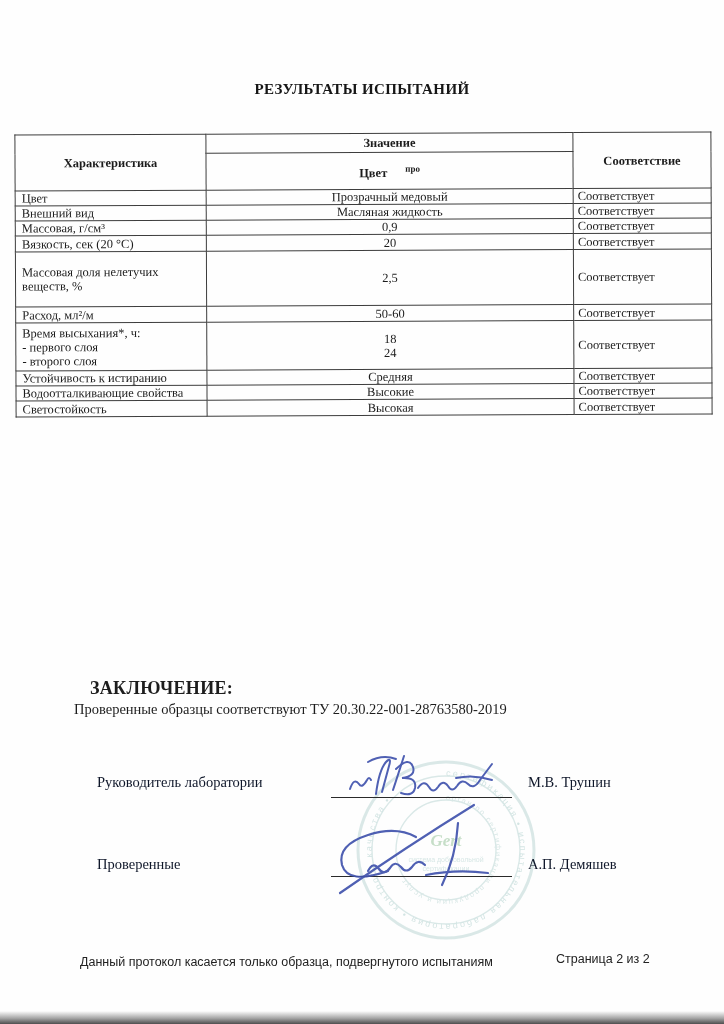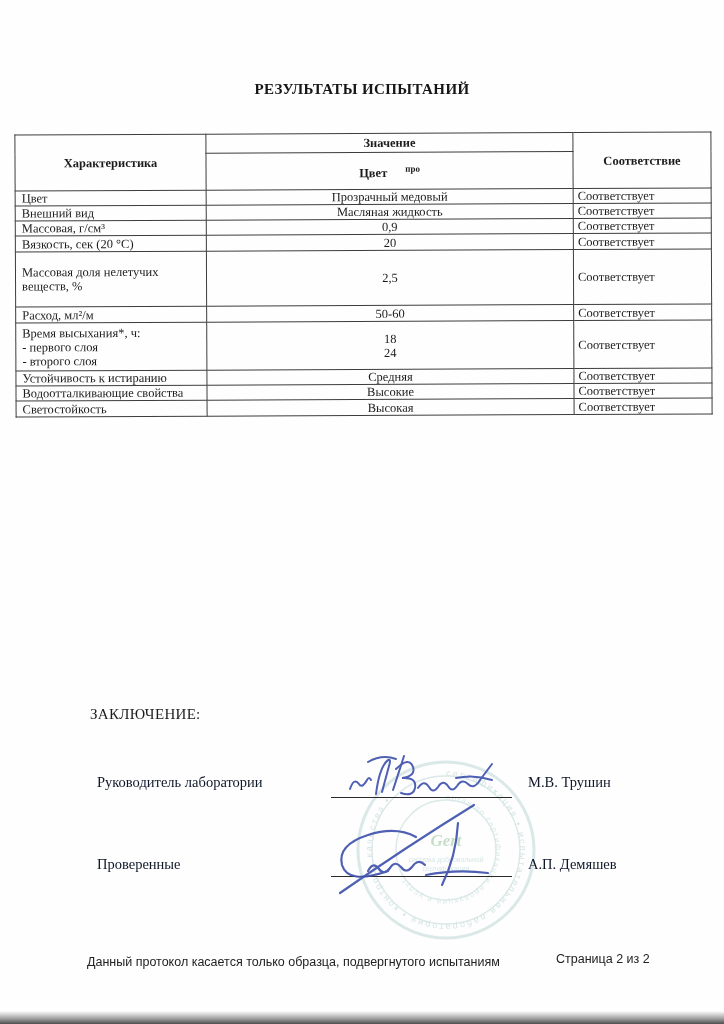--- a/index.html
+++ b/index.html
@@ -24,41 +24,41 @@
     padding:0 4px; vertical-align:middle; color:#1c1c1c;
   }
   .results-table th { font-weight:bold; text-align:center; }
   .hrow-1 { height:19px; }
   .hrow-2 { height:37px; }
   td.char { text-align:left; padding-left:6px; white-space:pre-line; }
   td.val  { text-align:center; white-space:pre-line; }
   td.comp { text-align:left; }
   .sup { font-size:9px; vertical-align:super; margin-left:18px; }
   
-  .conclusion-heading { position:absolute; left:90px; top:678px; font-size:15px; font-weight:normal; letter-spacing:.3px;margin-top:28px; }
+  .conclusion-heading { position:absolute; left:90px; top:678px; font-size:18px; font-weight:bold; letter-spacing:.3px; }
   .conclusion-text    { position:absolute; left:74px; top:701px; font-size:14.5px; }
   
   .sig-label { position:absolute; font-size:14.5px; color:#0f172a; }
   .sig-line  { position:absolute; width:181px; height:0; border-bottom:1.6px solid #2a2a2a; }
   .role-1 { left:97px;  top:774px; }
   .name-1 { left:528px; top:774px; }
   .line-1 { left:331px; top:797px; }
   .role-2 { left:97px;  top:856px; }
   .name-2 { left:528px; top:856px;font-family:Liberation Serif, serif; }
   .line-2 { left:331px; top:876px; }
   .stamp-svg { position:absolute; left:352px; top:756px; opacity:.5; }
   .sig-svg   { position:absolute; }
   .sig-svg-1 { left:338px; top:742px; }
   .sig-svg-2 { left:326px; top:795px; }
   
   .footer-note, .footer-page {
     position:absolute; font-family:"Liberation Sans", sans-serif;
     font-size:12.5px; color:#222;
   }
-  .footer-note { left:87px;  top:955px; }
+  .footer-note { left:80px;  top:955px; }
   .footer-page { left:556px; top:952px; }
   .scan-edge {
     position:absolute; left:0; right:0; bottom:0; height:13px;
     background:linear-gradient(to bottom, rgba(70,70,70,0) 0%, rgba(60,60,60,.45) 55%, rgba(35,35,35,.8) 100%);
   }
 </style>
 </head>
 <body>
 
 <div class="page">
@@ -132,20 +132,21 @@
         </tr>
         <tr style="height: 16px;">
           <td class="char">Светостойкость</td>
           <td class="val">Высокая</td>
           <td class="comp">Соответствует</td>
         </tr>
       </tbody>
   </table>
 
   <div class="conclusion-heading">ЗАКЛЮЧЕНИЕ:</div>
+  <div class="conclusion-text">Проверенные образцы соответствуют ТУ 20.30.22-001-28763580-2019</div>
 
   <svg class="stamp-svg" width="188" height="188" viewBox="0 0 188 188">
     <defs>
       <path id="ringPath" d="M94,20 a74,74 0 1,1 -0.1,0" fill="none"></path>
       <path id="ringPath2" d="M94,44 a50,50 0 1,1 -0.1,0" fill="none"></path>
     </defs>
     <circle cx="94" cy="94" r="88" fill="none" stroke="#b7d4d2" stroke-width="3"></circle>
     <circle cx="94" cy="94" r="74" fill="none" stroke="#b7d4d2" stroke-width="1.4"></circle>
     <circle cx="94" cy="94" r="50" fill="none" stroke="#b7d4d2" stroke-width="1.4"></circle>
     <text font-family="Liberation Sans, sans-serif" font-size="9" fill="#a9ccc9" letter-spacing="2">

